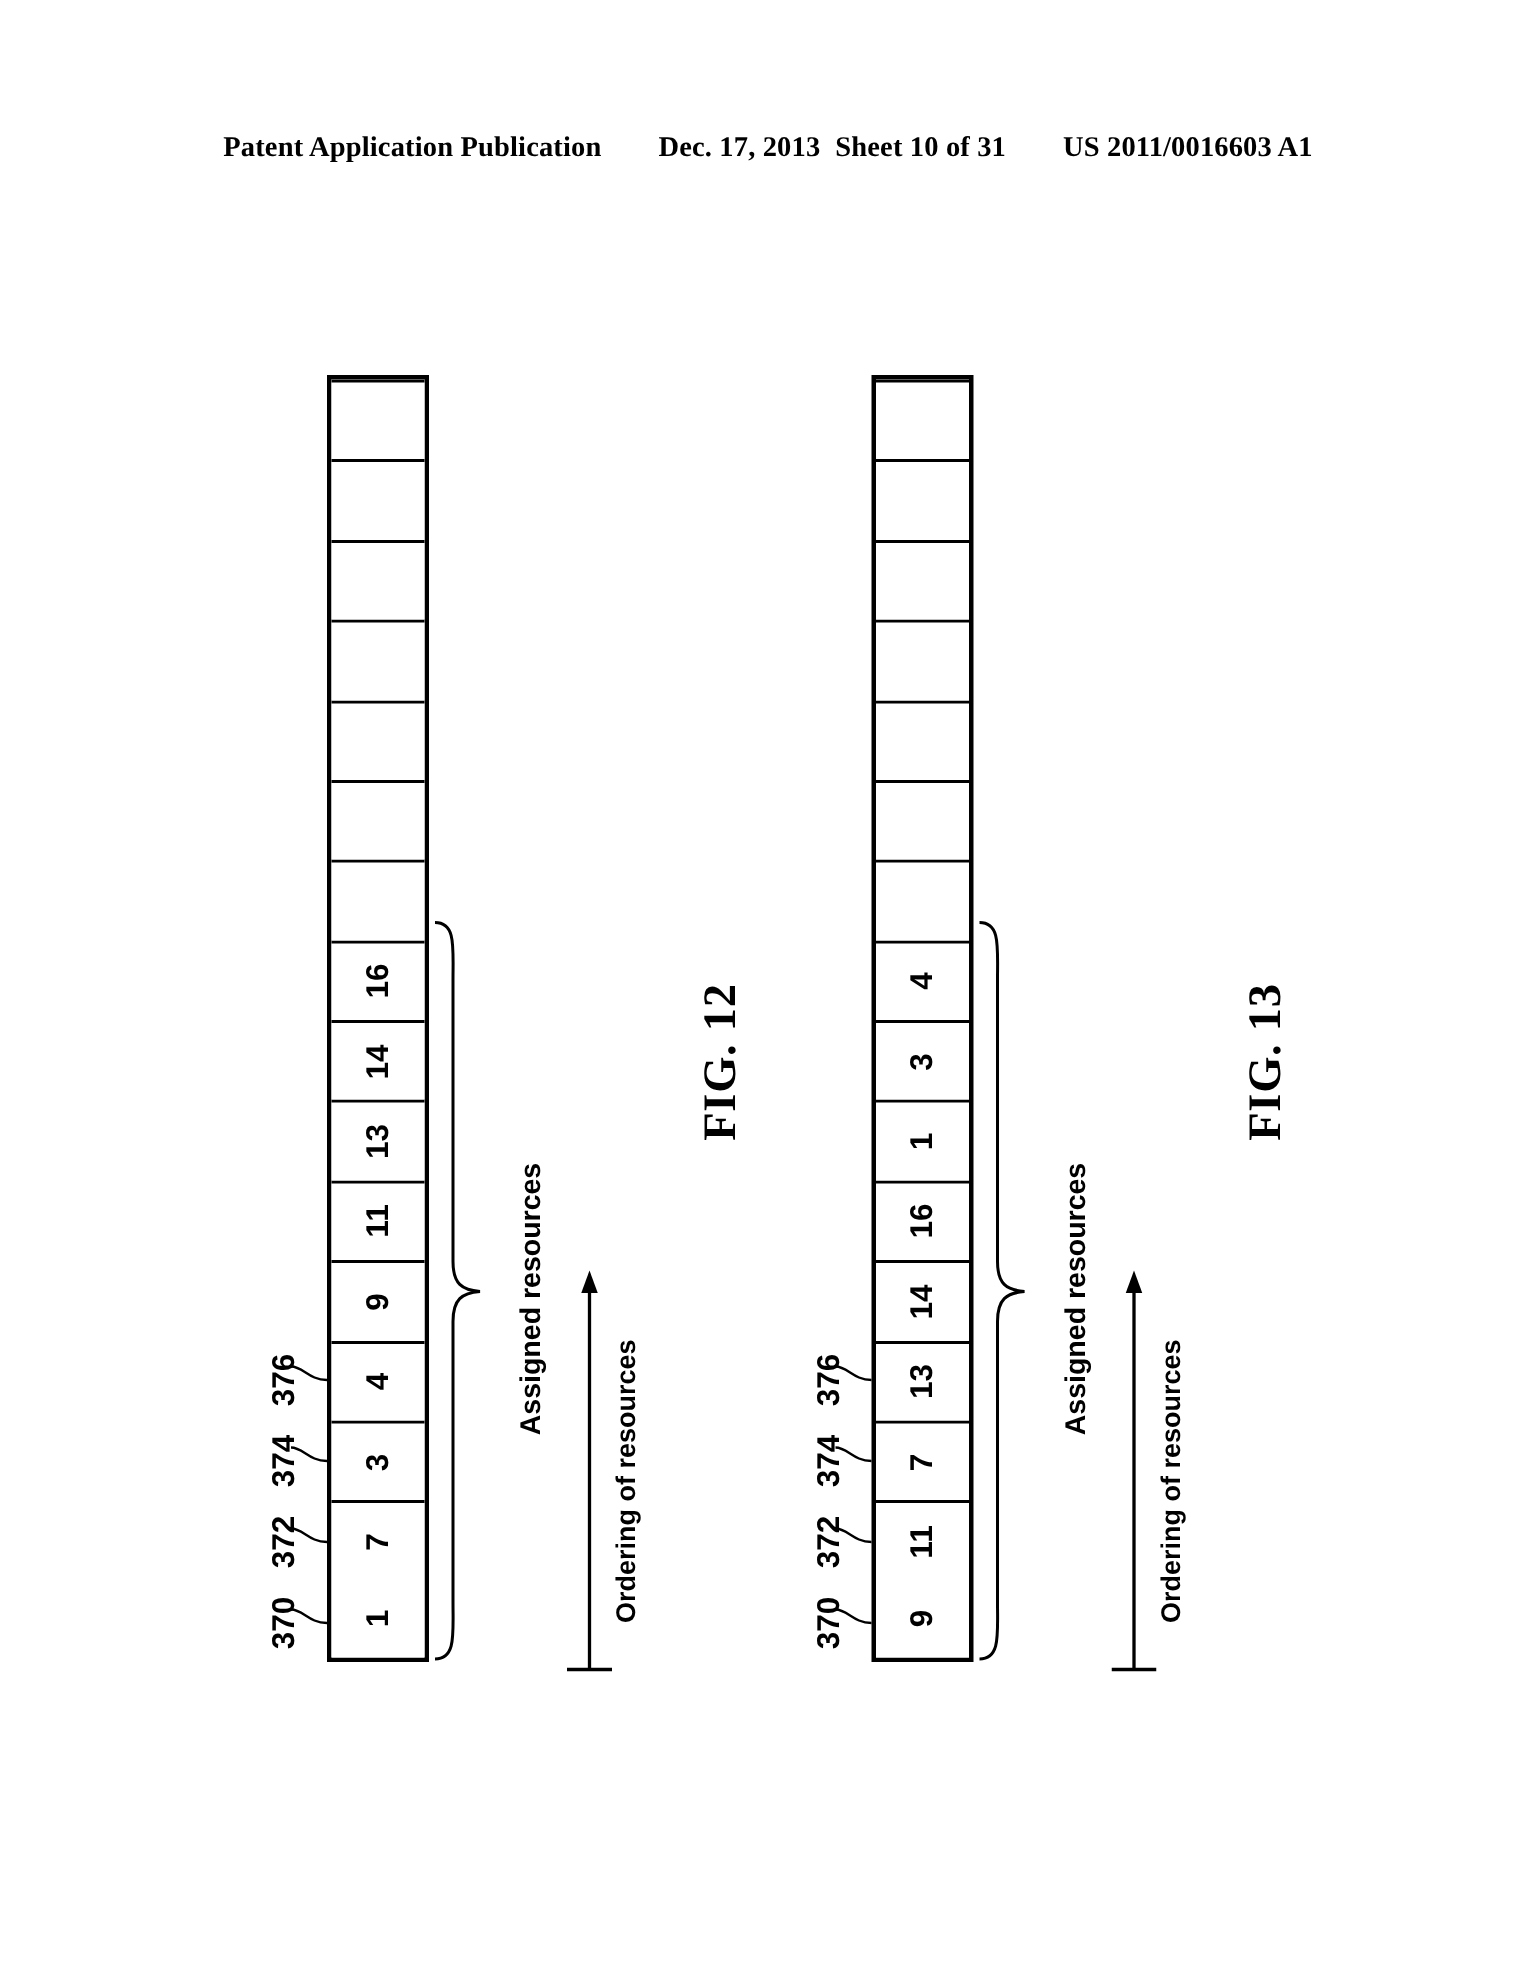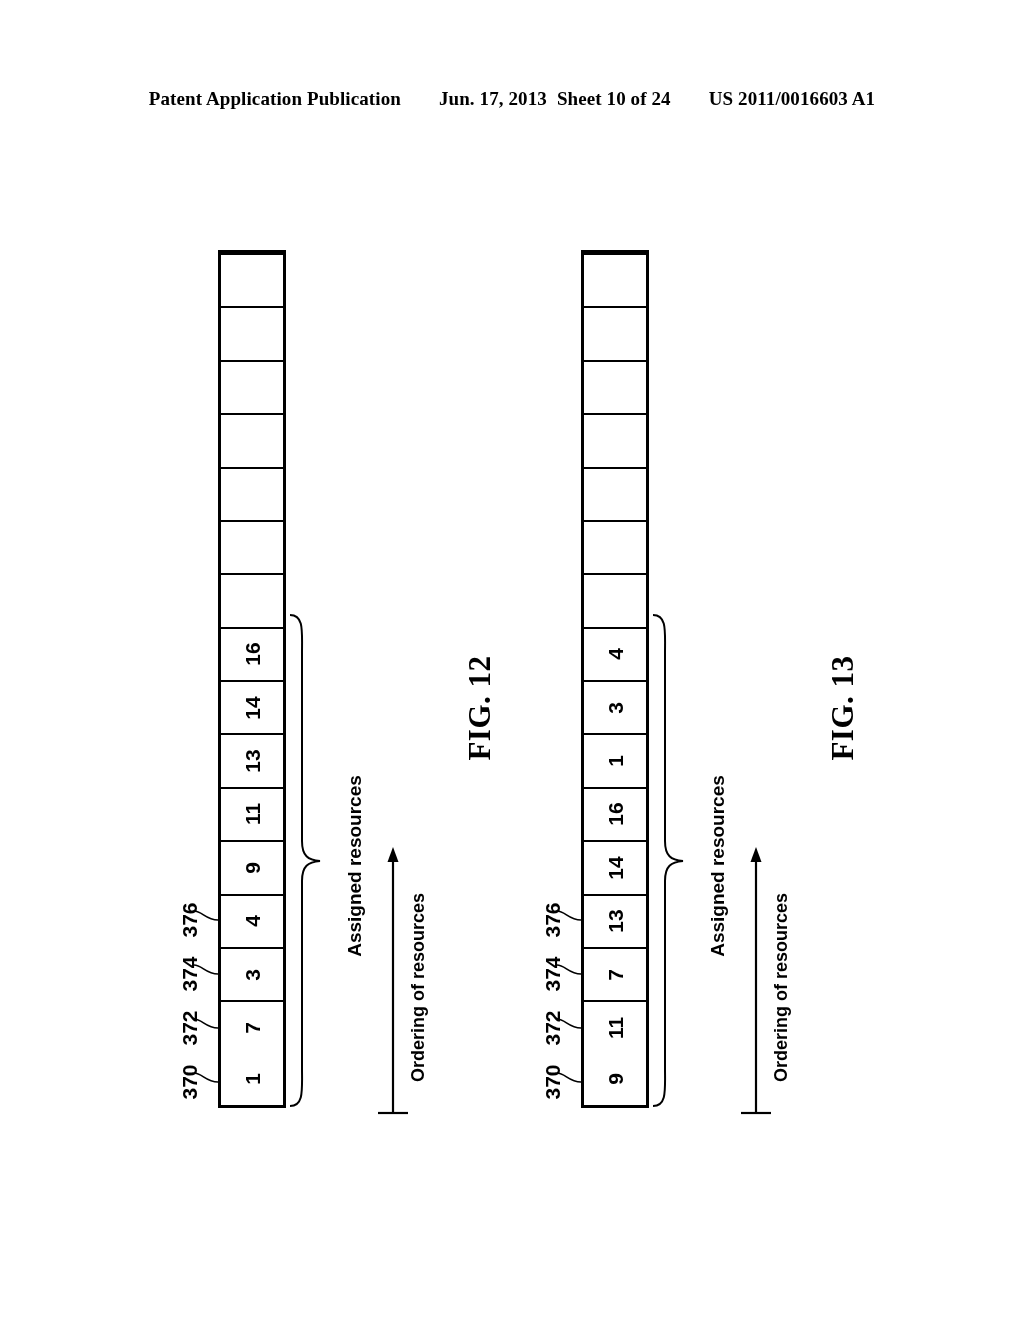--- a/index.html
+++ b/index.html
@@ -144,23 +144,23 @@
     transform-origin: center center;
     white-space: nowrap;
   }
 </style>
 </head>
 <body>
 
 <div class="page-header">
   <span class="hdr-seg">Patent Application Publication</span>
   <span class="gap-lg"></span>
-  <span class="hdr-seg">Jun. 17, 2013</span>
+  <span class="hdr-seg">Dec. 17, 2013</span>
   <span class="gap-sm"></span>
-  <span class="hdr-seg">Sheet 10 of 24</span>
+  <span class="hdr-seg">Sheet 10 of 31</span>
   <span class="gap-lg"></span>
   <span class="hdr-seg">US 2011/0016603 A1</span>
 </div>
 
 <div class="figure" id="figure-12">
 
   <div class="resource-column">
     <div class="resource-cell bottom-cell">
         <span class="cell-label">1</span>
       </div>

